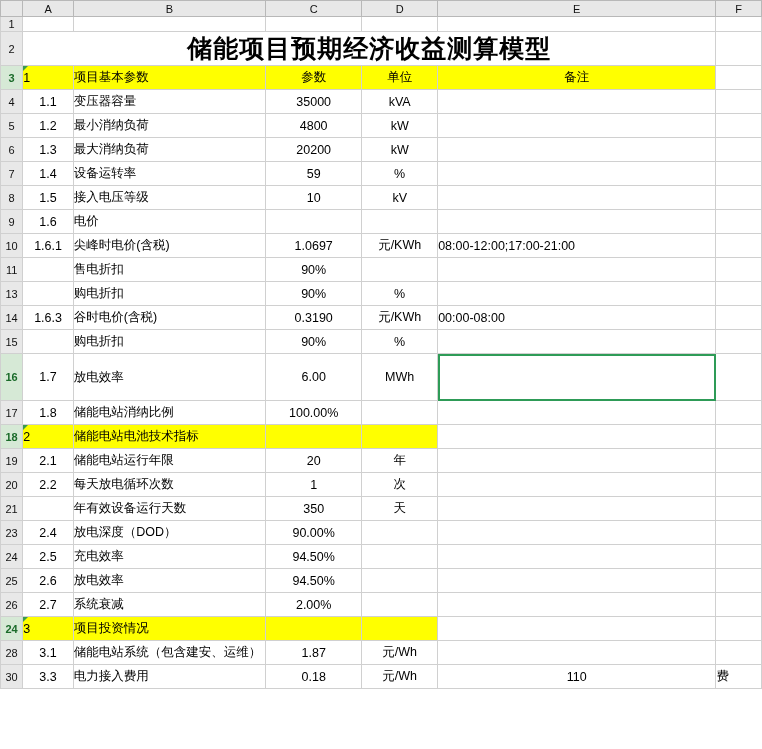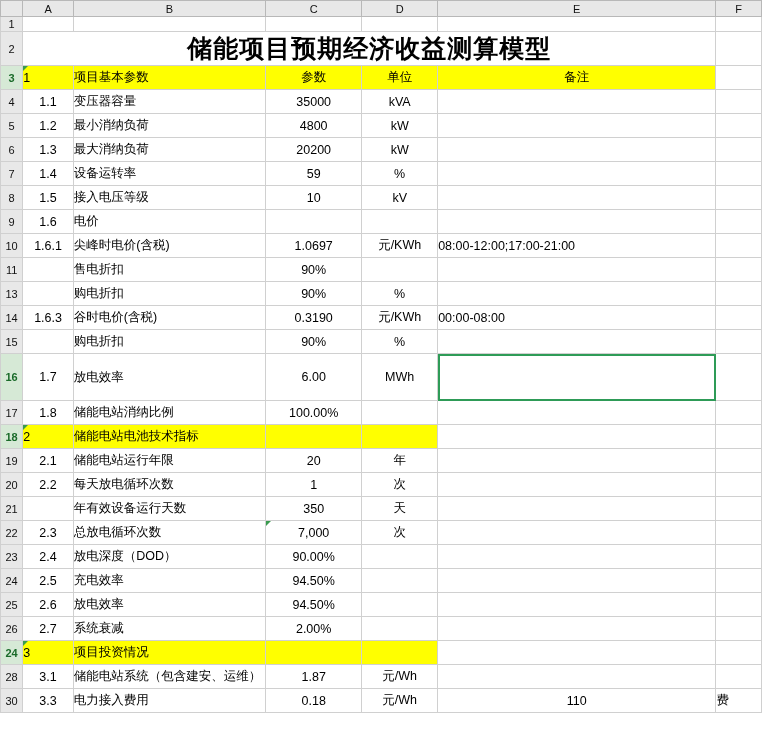--- a/index.html
+++ b/index.html
@@ -317,29 +317,20 @@
     <tr>
       <td class="rowhdr">21</td>
       <td class="c ca"></td>
       <td class="c cl">年有效设备运行天数</td>
       <td class="c ca">350</td>
       <td class="c ca">天</td>
       <td class="c cl"></td>
       <td class="c cl"></td>
     </tr>
 
-    <tr>
-      <td class="rowhdr">22</td>
-      <td class="c ca">2.3</td>
-      <td class="c cl">总放电循环次数</td>
-      <td class="c ca smallmark">7,000</td>
-      <td class="c ca">次</td>
-      <td class="c cl"></td>
-      <td class="c cl"></td>
-    </tr>
 
     <tr>
       <td class="rowhdr">23</td>
       <td class="c ca">2.4</td>
       <td class="c cl">放电深度（DOD）</td>
       <td class="c ca">90.00%</td>
       <td class="c ca"></td>
       <td class="c cl"></td>
       <td class="c cl"></td>
     </tr>

